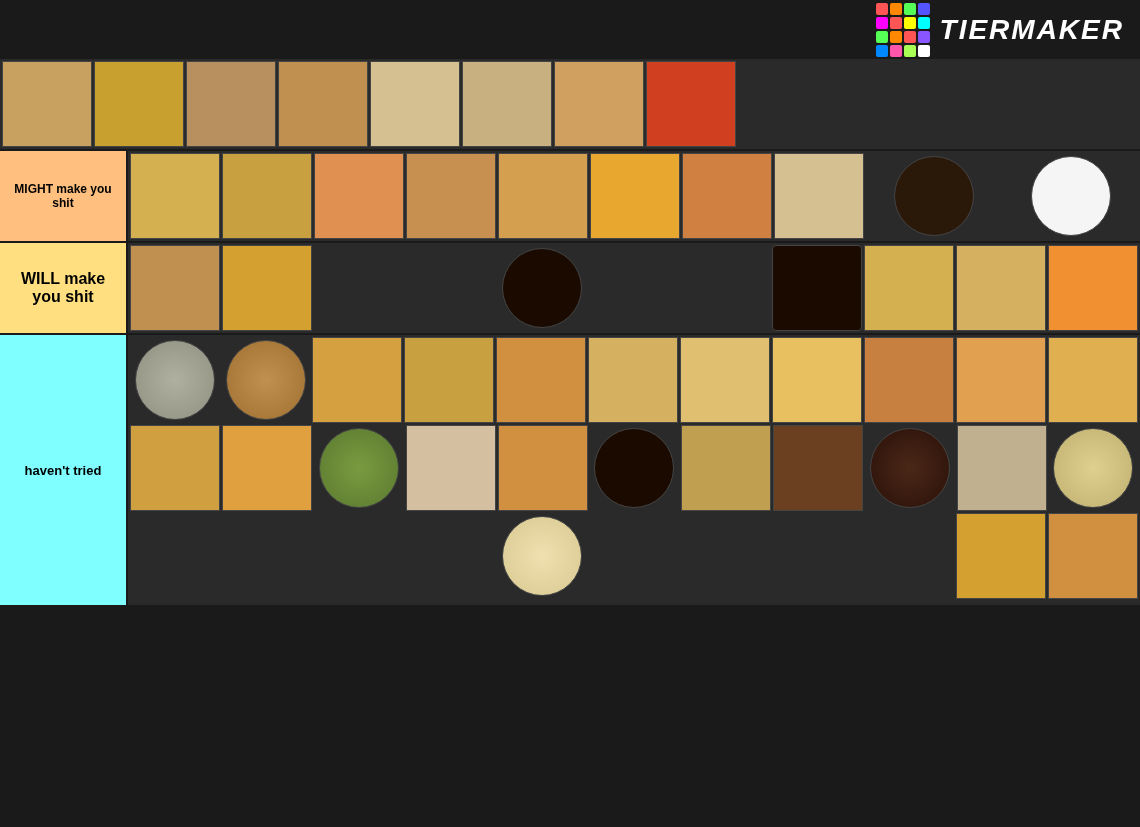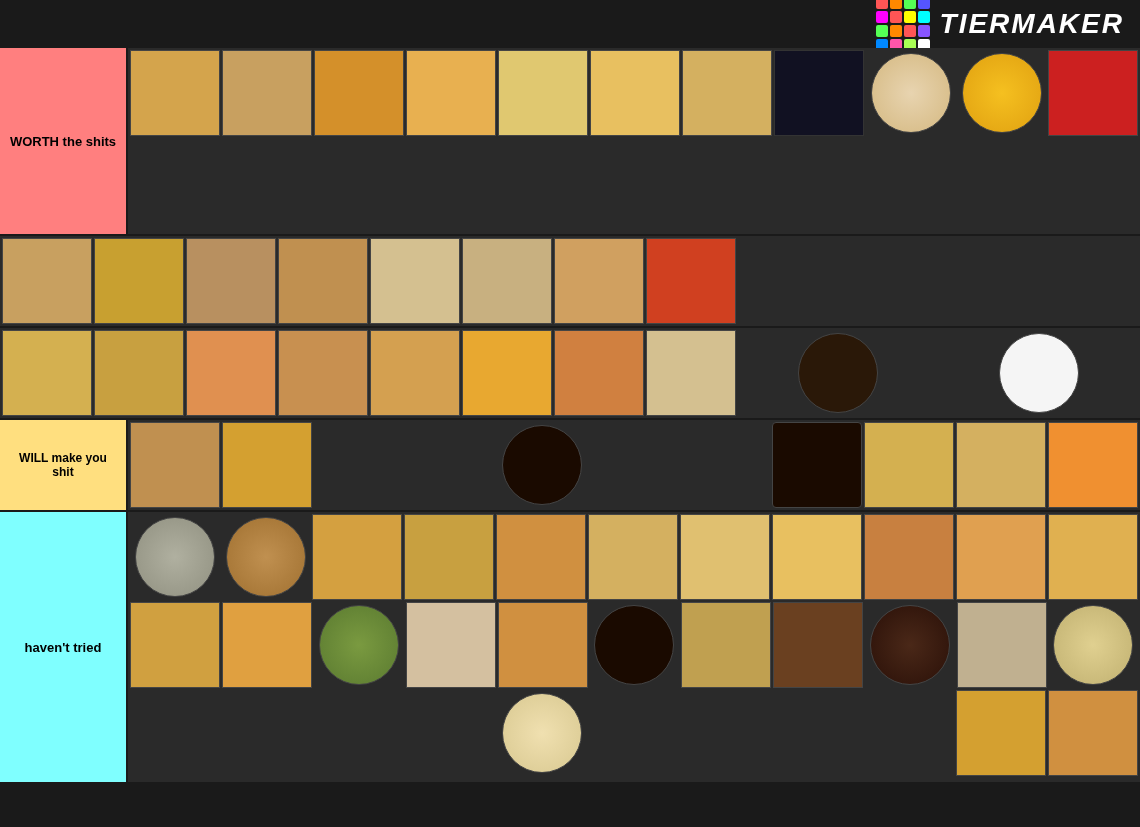--- a/index.html
+++ b/index.html
@@ -11,21 +11,21 @@
     }
     .tier-table {
       width: 1140px;
     }
     .header-row {
       display: flex;
       align-items: center;
       justify-content: flex-end;
       background: #1a1a1a;
       padding: 8px 16px;
-      height: 48px;
+      height: 59px;
     }
     .tiermaker-logo {
       display: flex;
       align-items: center;
       gap: 10px;
     }
     .logo-grid {
       display: grid;
       grid-template-columns: repeat(4, 12px);
       grid-template-rows: repeat(4, 12px);
@@ -184,69 +184,52 @@
         <div class="logo-cell" style="background:#8855ff;"></div>
         <div class="logo-cell" style="background:#0088ff;"></div>
         <div class="logo-cell" style="background:#ff55aa;"></div>
         <div class="logo-cell" style="background:#aaff55;"></div>
         <div class="logo-cell" style="background:#ffffff;"></div>
       </div>
       <span class="logo-text">TIERMAKER</span>
     </div>
   </div>
 
-  <div style="display:flex; border-bottom: 2px solid #1a1a1a;">
-    <div class="tier-label tier-pink" style="font-size:13px;">WORTH the shits</div>
-    <div class="tier-items" style="flex-wrap:wrap; min-height:186px;">
-
-      <div class="food-img f-twisted-churro" title="Twisted Churro"></div>
-      <div class="food-img f-crunchy-taco-original" title="Crunchy Taco"></div>
-      <div class="food-img f-chalupa" title="Chalupa Supreme"></div>
-      <div class="food-img f-mexican-pizza" title="Mexican Pizza"></div>
-      <div class="food-img f-chips" title="Chips"></div>
-      <div class="food-img f-fiesta-potatoes" title="Fiesta Potatoes"></div>
-      <div class="food-img f-grilled-cheese-burrito" title="Grilled Cheese Burrito" style="background:#d4b060;"></div>
-      <div class="food-img" title="Diablo Sauce" style="background:#111122; border:1px solid #333;"></div>
-      <div class="food-img f-horchata" title="Horchata" style="background:radial-gradient(circle, #e8d4b0, #d4b880); border-radius:50%; width:80px;height:80px;margin:3px auto;"></div>
-
-      <div class="food-img f-cheese-sauce" title="Nacho Cheese Sauce" style="background:radial-gradient(circle, #f5c020, #e0a010); border-radius:50%; width:80px;height:80px;margin:3px auto;"></div>
-      <div class="food-img f-fire-sauce" title="Fire Sauce Packet" style="background:#cc2020;"></div>
-    </div>
-  </div>
 
   <div style="display:flex; border-bottom: 2px solid #1a1a1a;">
     <div class="tier-items" style="min-height:90px;">
       <div class="food-img f-crunchwrap" title="Crunchwrap Supreme"></div>
       <div class="food-img f-nachos-bellgrande" title="Nachos BellGrande"></div>
       <div class="food-img f-bean-burrito" title="Bean Burrito"></div>
       <div class="food-img f-burrito-supreme" title="Burrito Supreme"></div>
       <div class="food-img f-soft-taco" title="Soft Taco"></div>
       <div class="food-img f-soft-taco2" title="Soft Taco Supreme"></div>
       <div class="food-img f-taco-supreme" title="Taco Supreme"></div>
       <div class="food-img f-hot-sauce" title="Hot Sauce Packet"></div>
     </div>
   </div>
 
   <div style="display:flex; border-bottom: 2px solid #1a1a1a;">
+    <div class="tier-label tier-orange" style="font-size:12px;">MIGHT make you shit</div>
     <div class="tier-items" style="min-height:90px;">
       <div class="food-img f-quesadilla" title="Quesadilla"></div>
       <div class="food-img f-steak-quesadilla" title="Steak Quesadilla"></div>
       <div class="food-img f-burrito-chicken" title="Chicken Burrito"></div>
       <div class="food-img f-burrito-steak" title="Steak Burrito"></div>
       <div class="food-img f-cheesy-gordita" title="Cheesy Gordita Crunch"></div>
       <div class="food-img f-nacho-fries" title="Nacho Fries" style="background:#e8a830;"></div>
       <div class="food-img f-taco-doritos" title="Doritos Locos Taco"></div>
       <div class="food-img f-burrito-wrap" title="Burrito Wrap"></div>
       <div class="food-img f-black-beans" title="Black Beans" style="background:#2a1808;border-radius:50%;width:80px;height:80px;margin:3px auto;"></div>
       <div class="food-img f-sour-cream" title="Sour Cream" style="background:#f5f5f5;border-radius:50%;width:80px;height:80px;margin:3px auto;"></div>
     </div>
   </div>
 
   <div style="display:flex; border-bottom: 2px solid #1a1a1a;">
-    <div class="tier-label" style="background:#ffdf7f; font-size:12px; width:128px; min-width:128px; display:flex; align-items:center; justify-content:center; text-align:center; font-weight:bold; padding:8px; border-right:2px solid #1a1a1a;">WILL make you shit</div>
+    <div class="tier-label" style="background:#ffdf7f; font-size:16px; width:128px; min-width:128px; display:flex; align-items:center; justify-content:center; text-align:center; font-weight:bold; padding:8px; border-right:2px solid #1a1a1a;">WILL make you shit</div>
     <div class="tier-items" style="min-height:90px;">
       <div class="food-img f-burrito-supreme2" title="Burrito Supreme"></div>
       <div class="food-img f-nachos" title="Nachos"></div>
       <div class="food-img" title="Black Beans Bowl" style="background:#1a0a00; border-radius:50%; width:80px;height:80px;margin:3px auto;"></div>
       <div class="food-img" title="Black Beans Cup" style="background:#1a0a00; border-radius:4px;"></div>
       <div class="food-img f-quesadilla2" title="Quesadilla"></div>
       <div class="food-img f-chicken-flatbread" title="Chicken Flatbread"></div>
       <div class="food-img f-mild-sauce" title="Mild Sauce Packet" style="background:#f09030;"></div>
     </div>
   </div>

